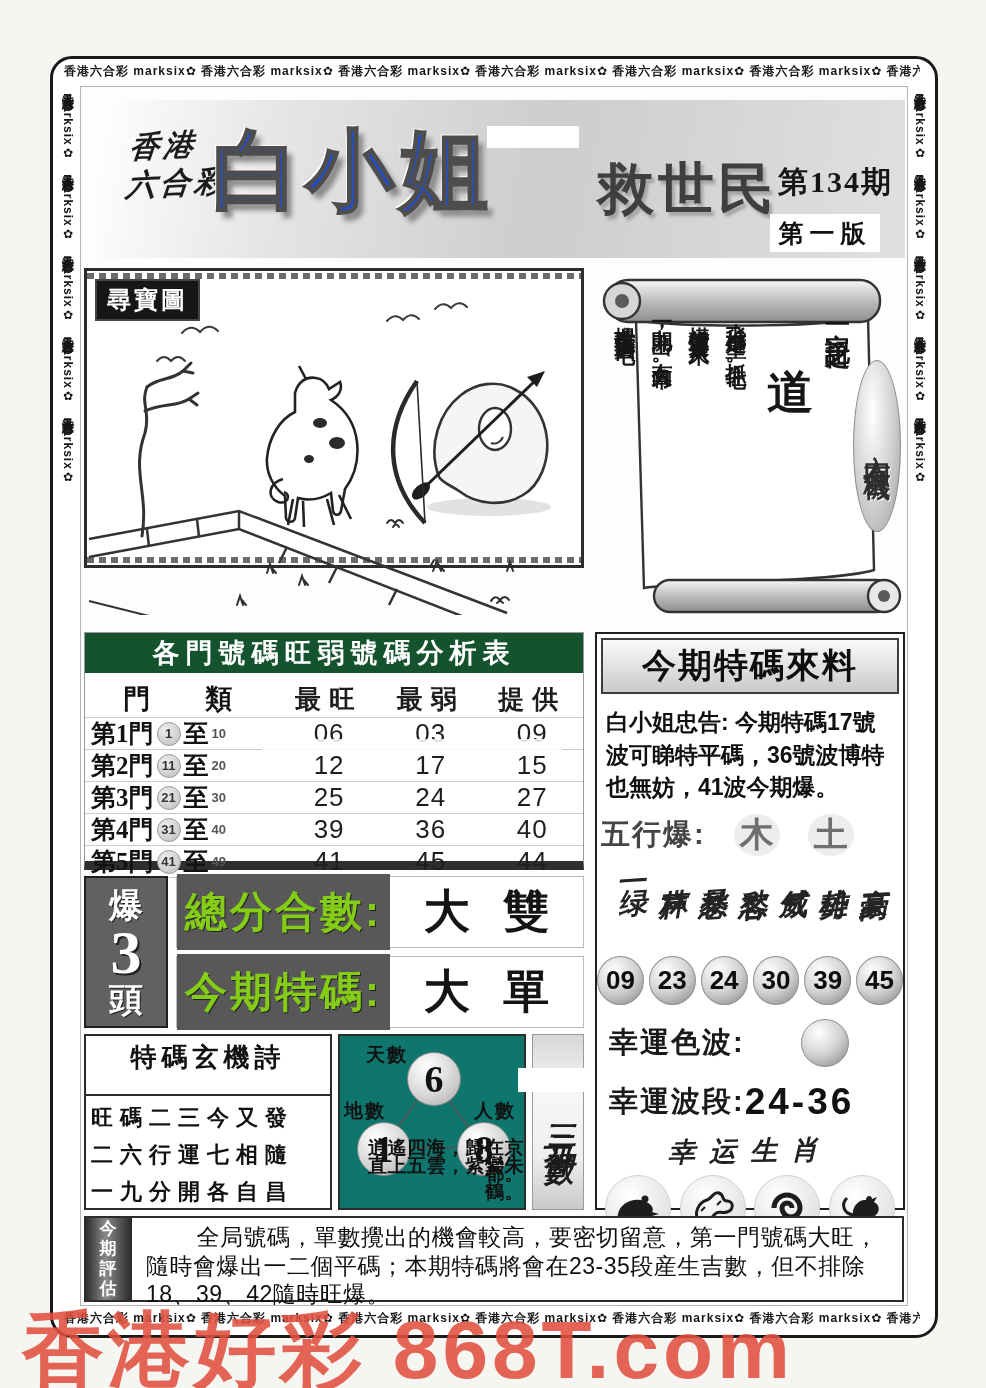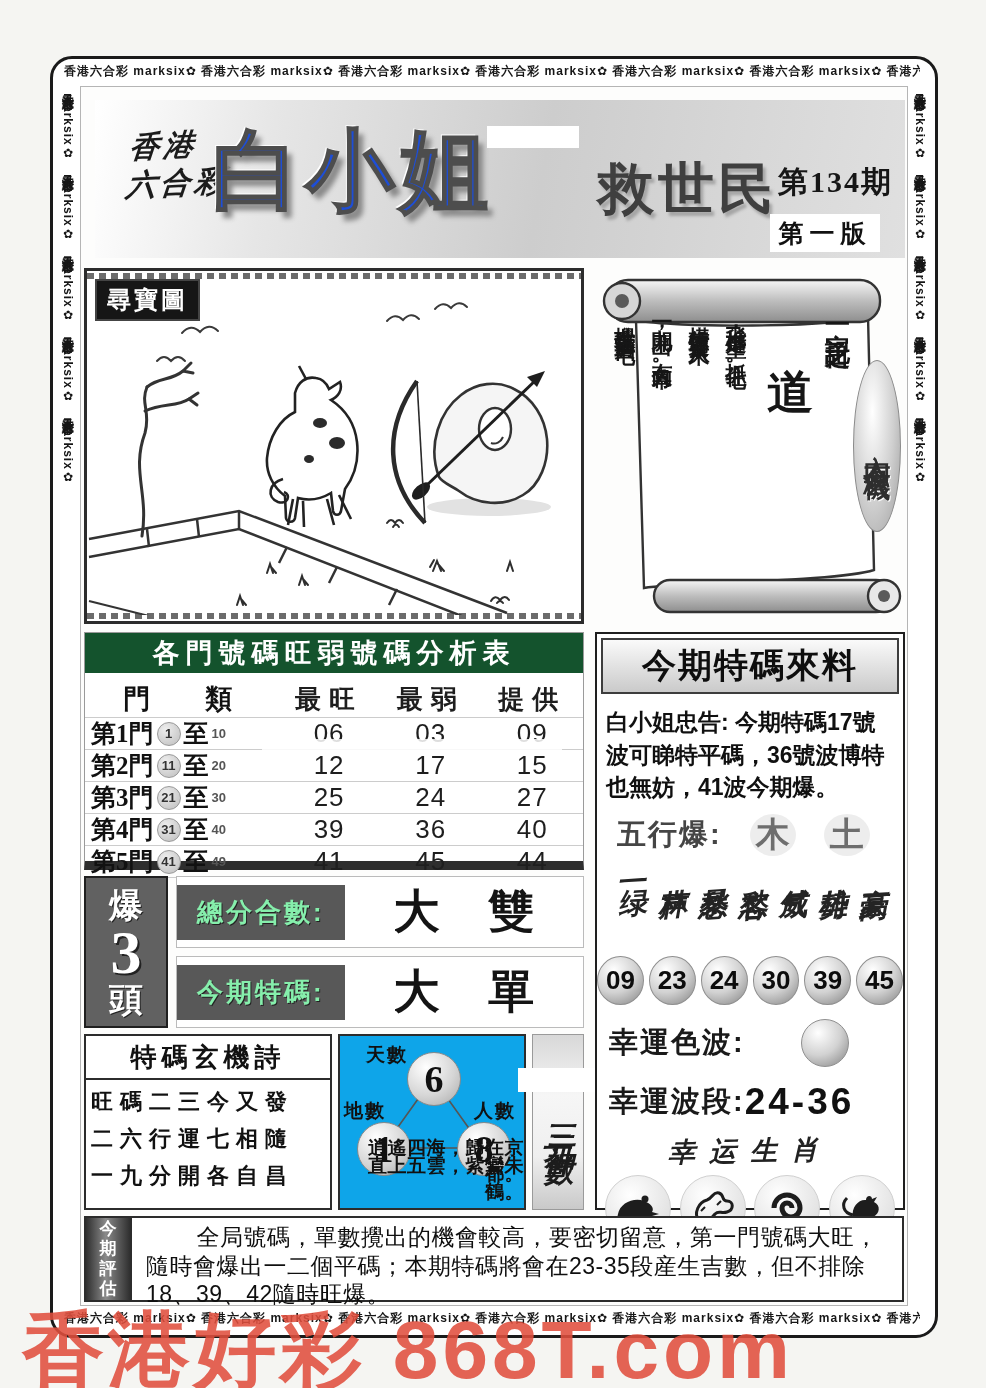--- a/index.html
+++ b/index.html
@@ -24,21 +24,21 @@
          transform:skewX(-8deg) rotate(-3deg);color:#1c1c1c;letter-spacing:4px;}
   #big-title{left:212px;top:112px;font-size:88px;font-weight:900;letter-spacing:6px;color:#1d4ed8;
              -webkit-text-stroke:2px #4d4d4d;text-shadow:6px 7px 5px #8a8a8a,-2px -2px 0 #fff;}
   #sub-title{left:598px;top:152px;font-size:56px;font-weight:900;color:#3f3f3f;letter-spacing:4px;
              text-shadow:3px 4px 3px #a5a5a5;}
   #issue{left:778px;top:162px;font-size:30px;font-weight:900;color:#161616;letter-spacing:2px;}
   #edition{left:770px;top:214px;width:110px;height:38px;background:#fff;display:flex;align-items:center;
            justify-content:center;font-size:25px;font-weight:900;letter-spacing:6px;}
   .artifact{background:#fff;}
   
-  #treasure{left:84px;top:268px;width:500px;height:356px;background:#fff;border:3px solid #2c2c2c;box-sizing:border-box;}
+  #treasure{left:84px;top:268px;width:500px;height:300px;background:#fff;border:3px solid #2c2c2c;box-sizing:border-box;}
   .tickstrip{position:absolute;left:0;width:100%;height:6px;
              background:repeating-linear-gradient(90deg,#3a3a3a 0 7px,transparent 7px 12px);opacity:.75;}
   #treasure-label{position:absolute;left:8px;top:8px;background:#161616;color:#fff;font-size:24px;font-weight:900;
                   padding:3px 10px;letter-spacing:3px;border:2px solid #444;}
   
   #scrollbox{left:596px;top:268px;width:312px;height:360px;}
   #scroll-text{position:absolute;right:54px;top:42px;height:268px;writing-mode:vertical-rl;
                font-family:"Liberation Serif","DejaVu Serif",serif;font-weight:700;color:#161616;}
   #scroll-text .col{margin-left:9px;font-size:21px;letter-spacing:3px;}
   #scroll-text .col.first{font-size:25px;letter-spacing:4px;}
@@ -66,49 +66,49 @@
   .to-num{font-size:13px;color:#555;font-weight:700;}
   
   #burst{left:84px;top:876px;width:500px;height:152px;display:flex;gap:8px;}
   #burst-left{width:84px;background:#616161;border:2px solid #1f1f1f;box-sizing:border-box;
               display:flex;flex-direction:column;align-items:center;justify-content:center;color:#fff;}
   #burst-left .w{font-size:34px;font-weight:900;line-height:36px;text-shadow:1px 1px 0 #222;}
   #burst-left .n{font-size:62px;font-weight:900;line-height:58px;font-family:"Liberation Serif","DejaVu Serif",serif;
                  text-shadow:2px 2px 0 #222;}
   #burst-right{flex:1;display:flex;flex-direction:column;justify-content:space-between;}
   .burst-row{height:70px;display:flex;align-items:center;border:1px solid #bbb;background:#fff;}
-  .burst-label{background:#585858;color:#86efac;font-size:26px;font-weight:900;letter-spacing:3px;
-               padding:10px 20px;text-shadow:1px 1px 0 #222;}
+  .burst-label{background:#585858;color:#84cc16;font-size:42px;font-weight:900;letter-spacing:3px;
+               padding:10px 8px;text-shadow:1px 1px 0 #222;}
   .burst-val{flex:1;display:flex;justify-content:space-evenly;font-size:46px;font-weight:900;
              font-family:"Liberation Serif","DejaVu Serif",serif;color:#141414;}
   
   #poem{left:84px;top:1034px;width:248px;height:176px;border:2px solid #2c2c2c;background:#fff;box-sizing:border-box;}
-  #poem .t{font-size:26px;font-weight:900;text-align:center;letter-spacing:5px;padding:4px 0 3px;
+  #poem .t{font-size:26px;font-weight:900;text-align:center;letter-spacing:5px;padding:4px 0 19px;
            border-bottom:2px solid #2c2c2c;font-family:"Liberation Serif","DejaVu Serif",serif;}
   #poem .l{font-size:22px;font-weight:900;letter-spacing:7px;margin:7px 5px 0;white-space:nowrap;
            font-family:"Liberation Serif","DejaVu Serif",serif;}
   
-  #trinity{left:338px;top:1034px;width:188px;height:176px;border:2px solid #2c2c2c;background:#0ea5e9;box-sizing:border-box;}
+  #trinity{left:338px;top:1034px;width:188px;height:176px;border:2px solid #2c2c2c;background:#0f766e;box-sizing:border-box;}
   .tball{position:absolute;width:52px;height:52px;border-radius:50%;border:1px solid #8a8a8a;
          background:radial-gradient(circle at 35% 28%,#fff,#d6d6d6 55%,#a9a9a9);display:flex;align-items:center;
          justify-content:center;font-size:38px;font-weight:900;font-family:"Liberation Serif","DejaVu Serif",serif;}
   .tlabel{position:absolute;font-size:19px;font-weight:900;font-family:"Liberation Serif","DejaVu Serif",serif;letter-spacing:2px;}
   #trinity .cap{position:absolute;left:0;width:100%;text-align:right;font-size:19px;font-weight:900;letter-spacing:.5px;}
   #side-strip{left:532px;top:1034px;width:52px;height:176px;border:1px solid #9a9a9a;box-sizing:border-box;
               background:linear-gradient(180deg,#d8d8d8,#f6f6f6 35%,#efefef 70%,#c9c9c9);
               display:flex;align-items:center;justify-content:center;}
   #side-strip span{writing-mode:vertical-rl;font-size:30px;font-weight:700;font-style:italic;letter-spacing:10px;
                    color:#1c1c1c;font-family:"Liberation Serif","DejaVu Serif",serif;}
   
   #special{left:595px;top:632px;width:310px;height:578px;border:2px solid #1f1f1f;background:#fff;box-sizing:border-box;}
   #special-title{margin:4px;border:2px solid #3d3d3d;background:linear-gradient(180deg,#fafafa,#cacaca);
                  height:52px;display:flex;align-items:center;justify-content:center;font-size:34px;font-weight:900;
                  letter-spacing:2px;color:#0e0e0e;}
   #advice{padding:8px 9px 2px;font-size:23px;font-weight:800;line-height:1.42;color:#101010;}
-  #wuxing{display:flex;align-items:center;padding:8px 0 0 20px;}
+  #wuxing{display:flex;align-items:center;padding:8px 0 0 4px;}
   #wuxing .lab{font-size:29px;font-weight:900;color:#454545;letter-spacing:2px;}
   #wuxing .el{width:46px;height:42px;margin-left:28px;border-radius:50%;background:#ededed;
               display:inline-flex;align-items:center;justify-content:center;font-size:34px;font-weight:700;color:#6e6e6e;}
   #callig{display:flex;justify-content:space-between;padding:10px 16px 0;height:82px;}
   #callig .cc{writing-mode:vertical-rl;font-size:29px;font-style:italic;font-weight:700;color:#242424;
               font-family:"Liberation Serif","DejaVu Serif",serif;transform:rotate(-4deg);}
   #ballrow{display:flex;justify-content:center;gap:5px;padding-top:8px;}
   .ball{width:47px;height:47px;border-radius:50%;border:1px solid #8f8f8f;
         background:radial-gradient(circle at 35% 28%,#ffffff,#d2d2d2 50%,#8e8e8e 92%);
         display:inline-flex;align-items:center;justify-content:center;font-size:26px;font-weight:900;color:#0c0c0c;}

